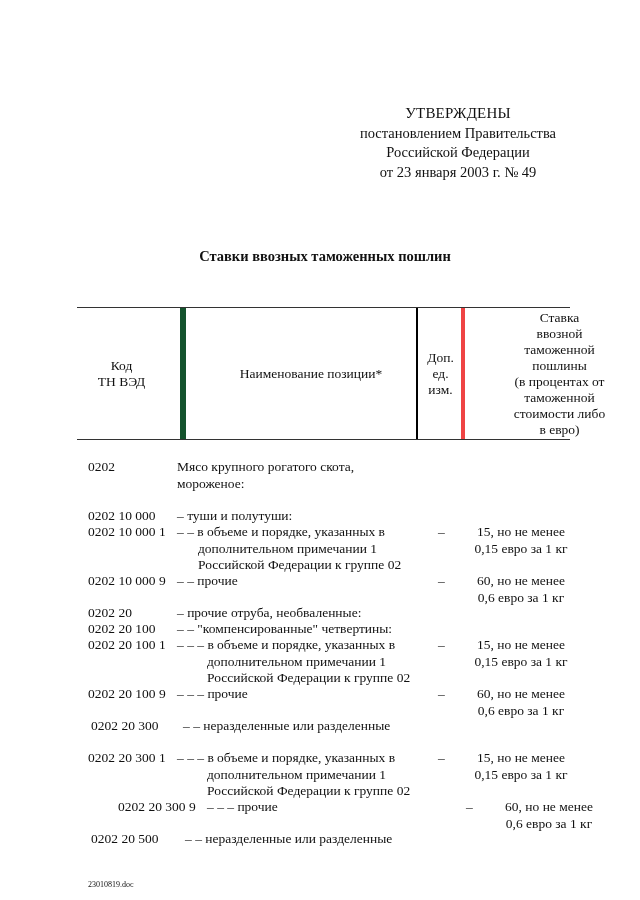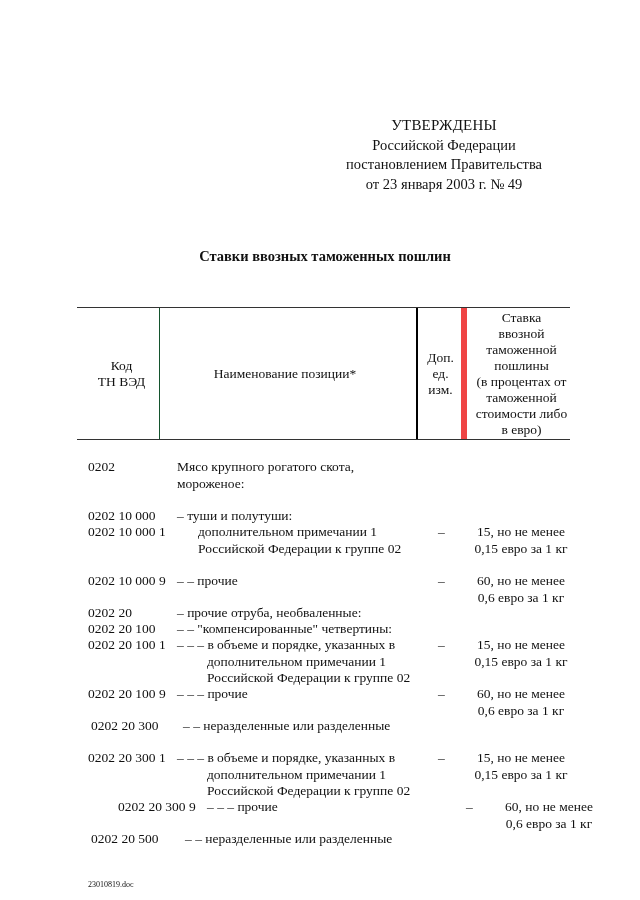--- a/index.html
+++ b/index.html
@@ -2,54 +2,54 @@
 <html><head>
 <meta charset="utf-8">
 <style>
   html, body { margin: 0; padding: 0; background: #ffffff; }
   body {
     width: 640px; height: 900px; position: relative; overflow: hidden;
     font-family: "Liberation Serif", "DejaVu Serif", serif;
     color: #111111; font-size: 14px;
   }
   .approval {
-    position: absolute; left: 324px; top: 104px; width: 240px;
-    text-align: center; line-height: 19.5px; font-size: 14.5px; margin-top: 12px;
+    position: absolute; left: 338px; top: 104px; width: 240px;
+    text-align: center; line-height: 19.5px; font-size: 14.5px;
   }
   .approval .title { font-size: 15px; letter-spacing: 0.2px; }
   .doc-title {
     position: absolute; left: 0; top: 248px; width: 650px; text-align: center;
     font-weight: bold; font-size: 14.5px;
   }
   .table-head {
     position: absolute; left: 77px; top: 307px; width: 493px; height: 131px;
     border-top: 1px solid #333; border-bottom: 1px solid #333;
   }
   .col { position: absolute; top: 0; height: 131px; display: flex; align-items: center; justify-content: center; text-align: center; line-height: 16px; font-size: 13.5px; }
   .col.c1 { left: 0; width: 89px; }
-  .col.c2 { left: 82px; width: 250px; border-left: 1px solid #14532d; }
+  .col.c2 { left: 103px; width: 250px; border-left: 6px solid #14532d; }
   .col.c3 { left: 339px; width: 45px; border-left: 2px solid #000000; }
-  .col.c4 { left: 384px; width: 109px; border-left: 6px solid #ef4444; align-items: flex-start; padding-top: 2px; height: 129px; }
+  .col.c4 { left: 384px; width: 109px; border-left: 4px solid #ef4444; align-items: flex-start; padding-top: 2px; height: 129px; padding-left: 40px; }
   .rows { position: absolute; left: 0; top: 0; }
   .row { position: absolute; left: 0; width: 640px; font-size: 13.5px; line-height: 16.5px; }
   .row .code { position: absolute; left: 88px; white-space: nowrap; }
   .row .name { position: absolute; left: 177px; width: 250px; }
   .row .name .line { display: block; white-space: nowrap; }
   .row .unit { position: absolute; left: 438px; }
   .row .rate { position: absolute; left: 466px; width: 110px; text-align: center; }
   .row .rate .line { display: block; white-space: nowrap; }
   .footer { position: absolute; left: 88px; top: 880px; font-size: 8px; }
 </style>
 </head>
 <body>
 
 <div class="approval">
   <div class="title">УТВЕРЖДЕНЫ</div>
+  <div>постановлением Правительства</div>
   <div>Российской Федерации</div>
-  <div>постановлением Правительства</div>
   <div>от 23 января 2003 г. № 49</div>
 </div>
 
 <div class="doc-title">Ставки ввозных таможенных пошлин</div>
 
 <div class="table-head">
   <div class="col c1">
     <div>
       <div>Код</div>
       <div>ТН ВЭД</div>
@@ -89,20 +89,21 @@
     </div>
     <div class="row" style="top: 508px; height: 16.5px;">
       <span class="code">0202 10 000</span>
       <span class="name">
         <span class="line">– туши и полутуши:</span>
       </span>
     </div>
     <div class="row" style="top: 524px; height: 49.5px;">
       <span class="code">0202 10 000 1</span>
       <span class="name">
+        <span class="line">– – в объеме и порядке, указанных в</span>
         <span class="line" style="padding-left: 21px;">дополнительном примечании 1</span>
         <span class="line" style="padding-left: 21px;">Российской Федерации к группе 02</span>
       </span>
       <span class="unit">–</span>
       <span class="rate">
         <span class="line">15, но не менее</span>
         <span class="line">0,15 евро за 1 кг</span>
       </span>
     </div>
     <div class="row" style="top: 573px; height: 33px;">

